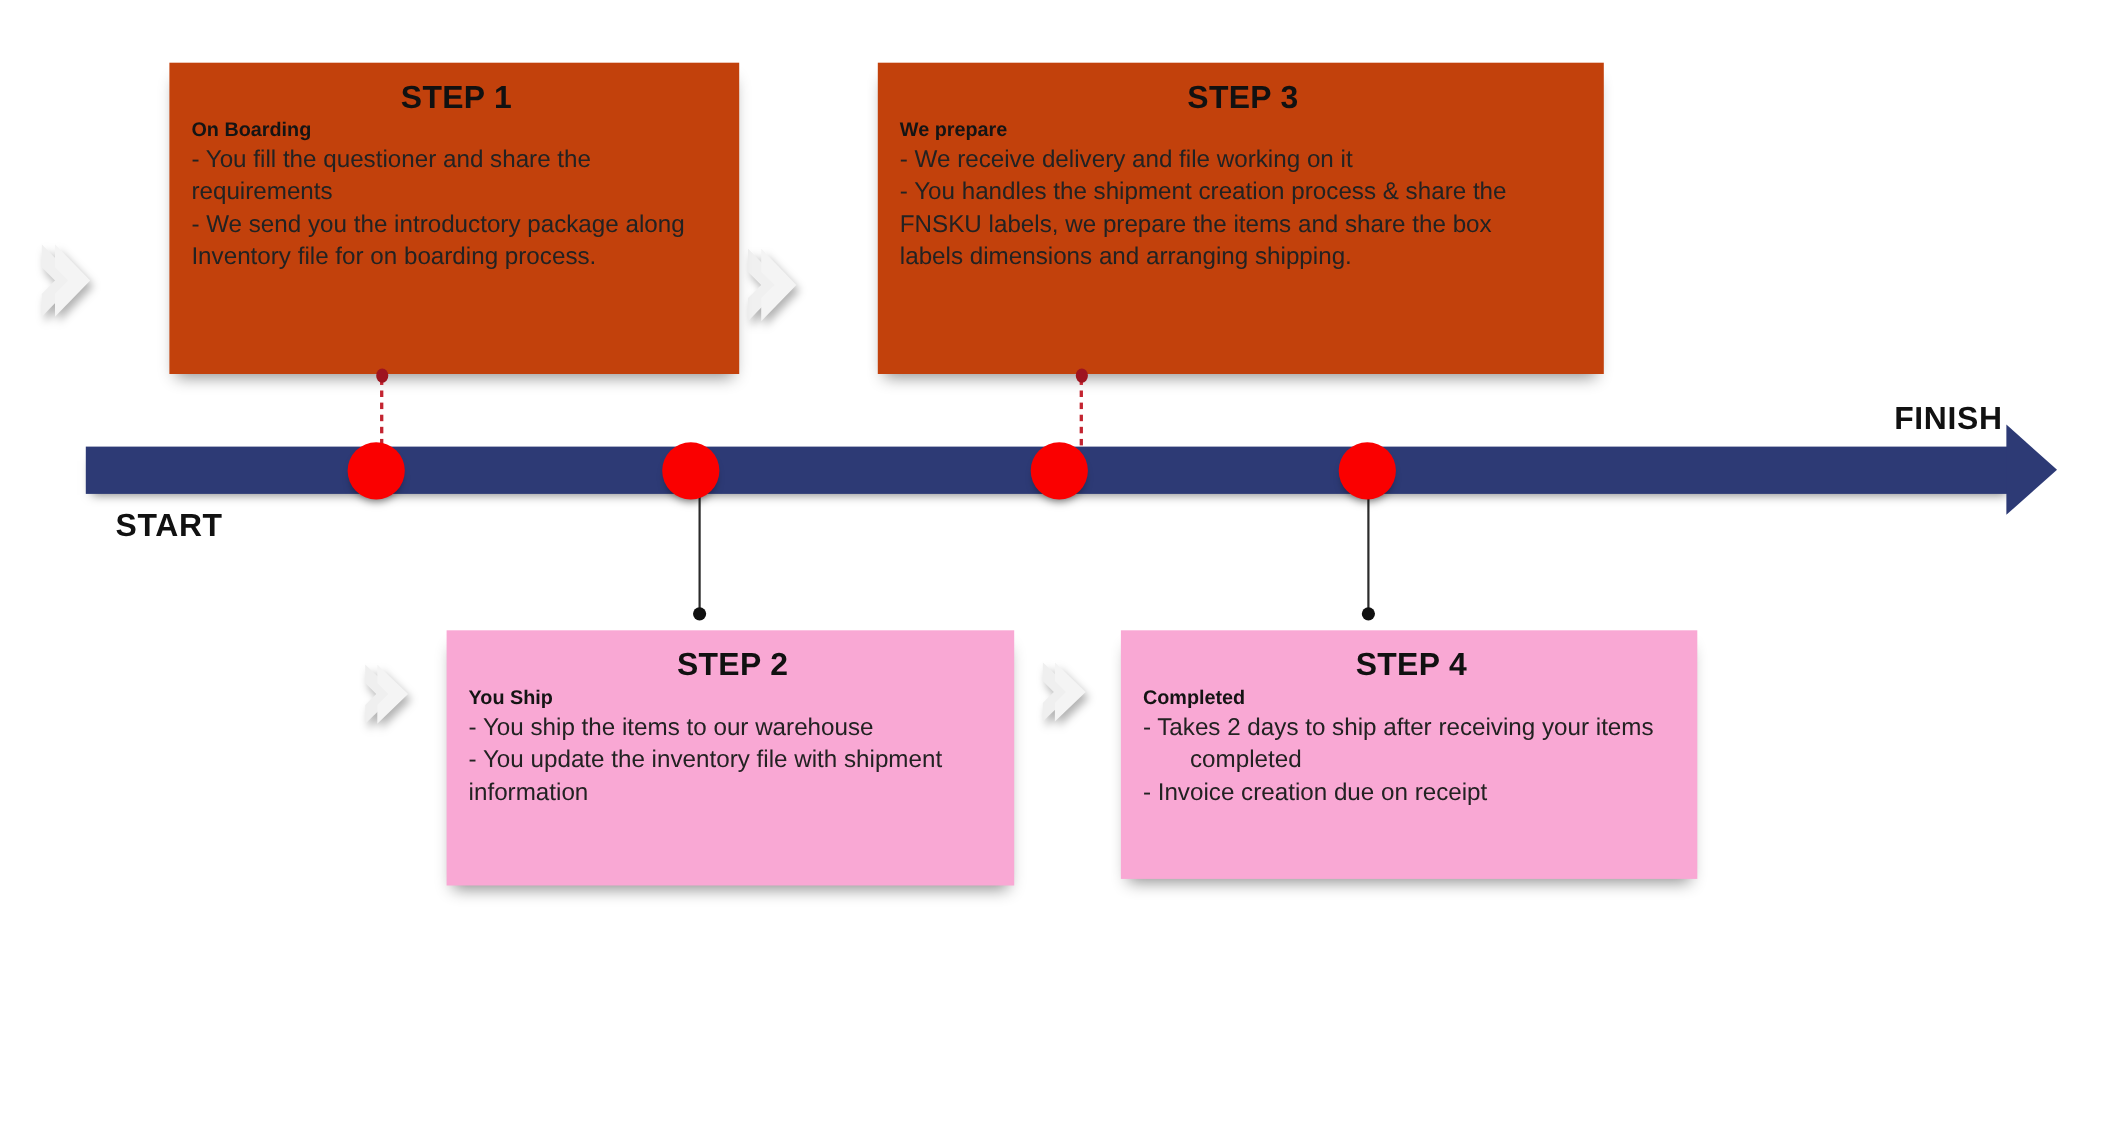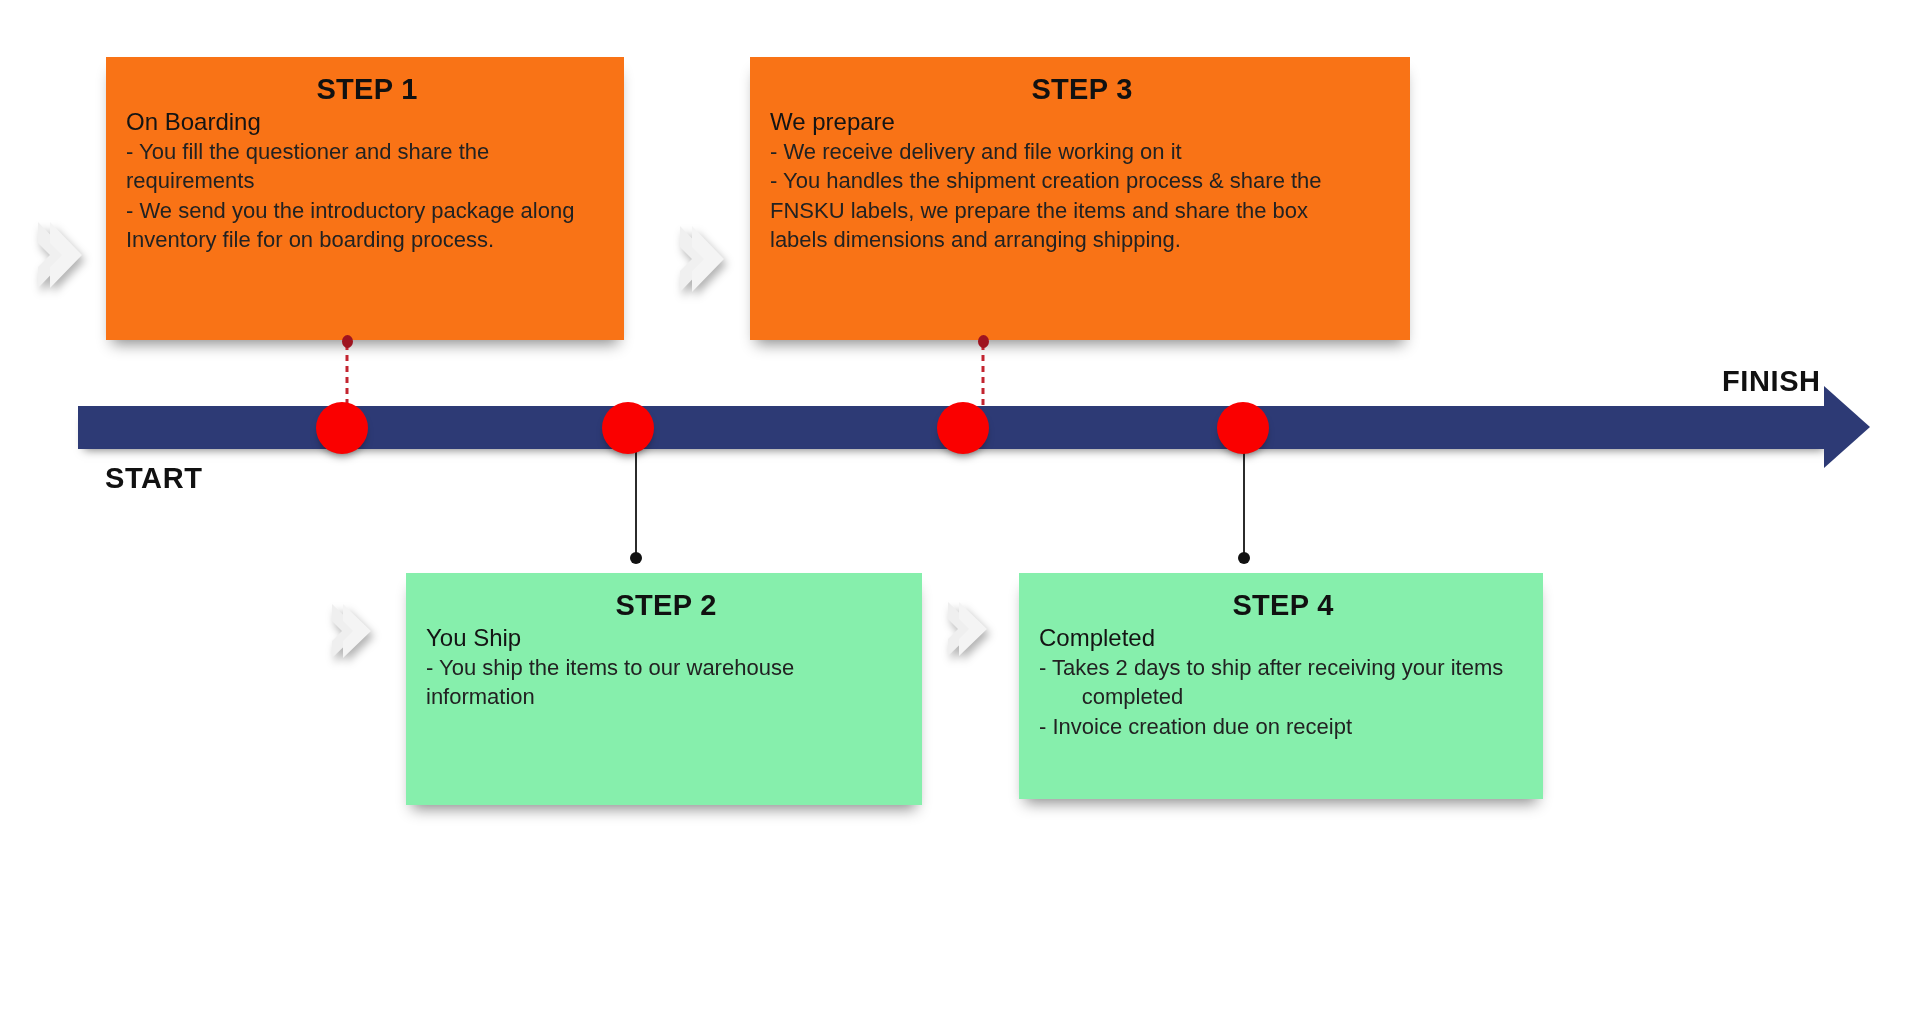--- a/index.html
+++ b/index.html
@@ -11,33 +11,33 @@
   }
   .stage{position:absolute;inset:0;}
 
   
   .card{
     position:absolute;
     box-sizing:border-box;
     padding:10px 16px 14px 20px;
     box-shadow:0 10px 14px -6px rgba(0,0,0,.45);
   }
-  .card.pink{background:#f97316;}
-  .card.gray{background:#86efac;}
+  .card.pink{background:#c2410c;margin-left:48px;}
+  .card.gray{background:#f9a8d4;}
   .card-title{
     text-align:center;
     font-size:29px;
     font-weight:bold;
     letter-spacing:.3px;
     margin:6px 0 2px 0;
     color:#111;
   }
   .card-sub{
-    font-size:24px;
-    font-weight:normal;
+    font-size:18px;
+    font-weight:bold;
     margin:2px 0 1px 0;
     color:#141414;
   }
   .card-line{
     font-size:22px;
     line-height:1.34;
     color:#222;
     white-space:pre-wrap;
   }
 
@@ -162,20 +162,21 @@
     <div class="card-line">- We receive delivery and file working on it</div>
     <div class="card-line">- You handles the shipment creation process &amp; share the</div>
     <div class="card-line">FNSKU labels, we prepare the items and share the box</div>
     <div class="card-line">labels dimensions and arranging shipping.</div>
   </div>
 
   <div class="card gray" id="card-step2">
     <div class="card-title">STEP 2</div>
     <div class="card-sub">You Ship</div>
     <div class="card-line">- You ship the items to our warehouse</div>
+    <div class="card-line">- You update the inventory file with shipment</div>
     <div class="card-line">information</div>
   </div>
 
   <div class="card gray" id="card-step4">
     <div class="card-title">STEP 4</div>
     <div class="card-sub">Completed</div>
     <div class="card-line">- Takes 2 days to ship after receiving your items</div>
     <div class="card-line">       completed</div>
     <div class="card-line">- Invoice creation due on receipt</div>
   </div>

